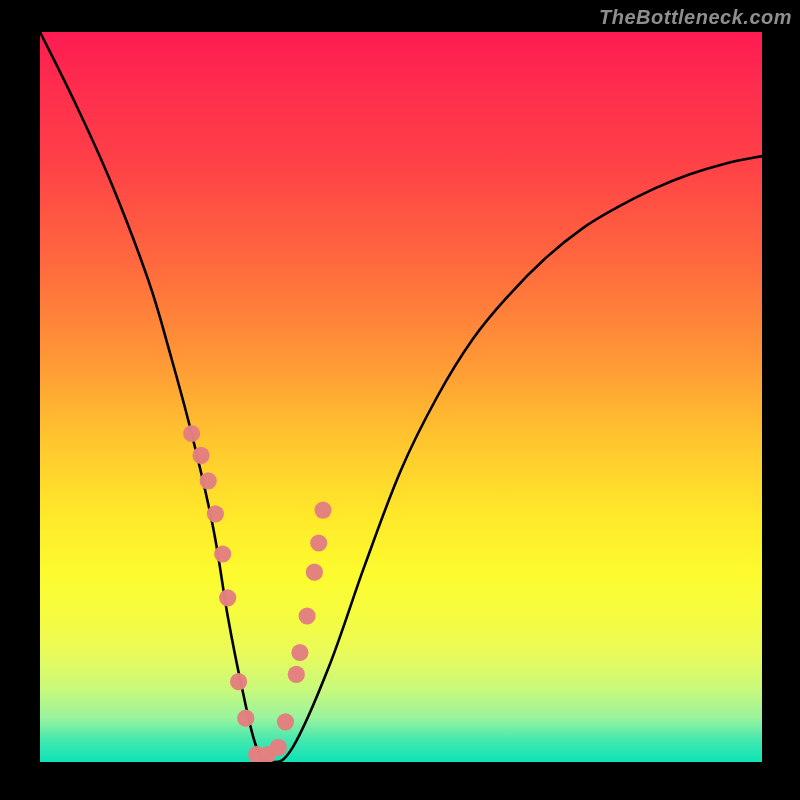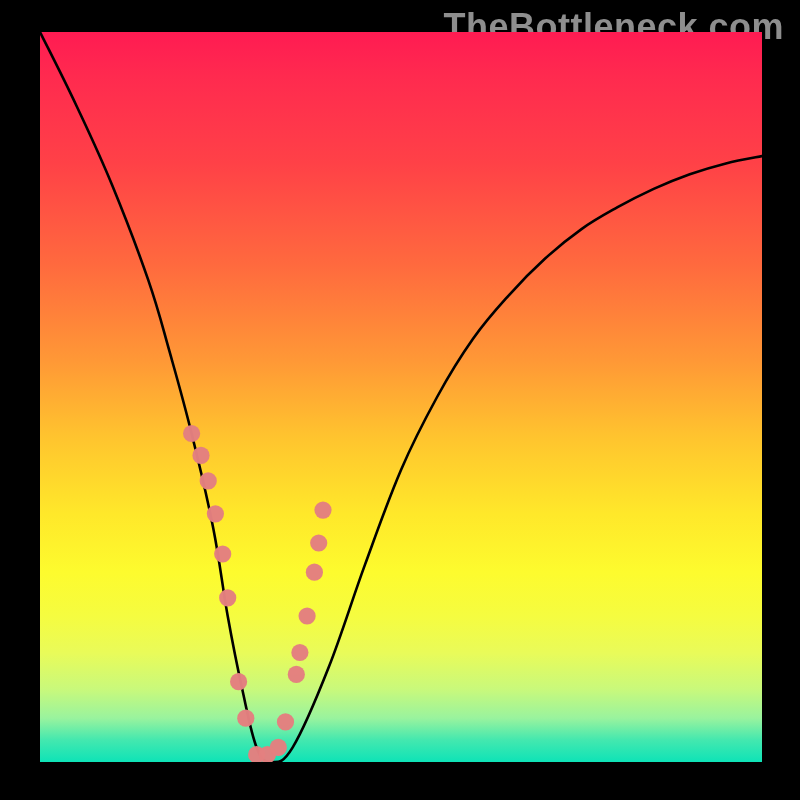--- a/index.html
+++ b/index.html
@@ -37,26 +37,27 @@
       #e9fb59 85%,
       #c9f97b 90%,
       #99f39e 94%,
       #43e8af 97%,
       #0ee3b7 100%
     );
   }
   .watermark {
     position: absolute;
     top: 6px;
-    right: 16px;
+    right: 8px;
     font-family: Arial, Helvetica, sans-serif;
-    font-size: 36px;
+    font-size: 20px;
     font-weight: 600;
     color: #8e8e8e;
     letter-spacing: 0.5px;
+    font-style: italic;
   }
   svg.curve {
     position: absolute;
     left: 0;
     top: 0;
     width: 722px;
     height: 730px;
   }
   
   .dot {

